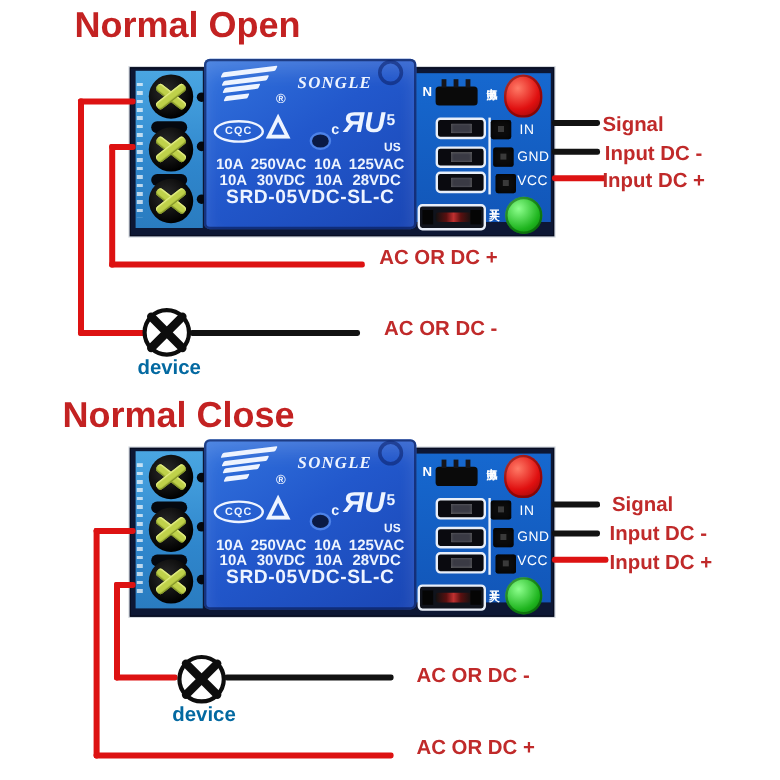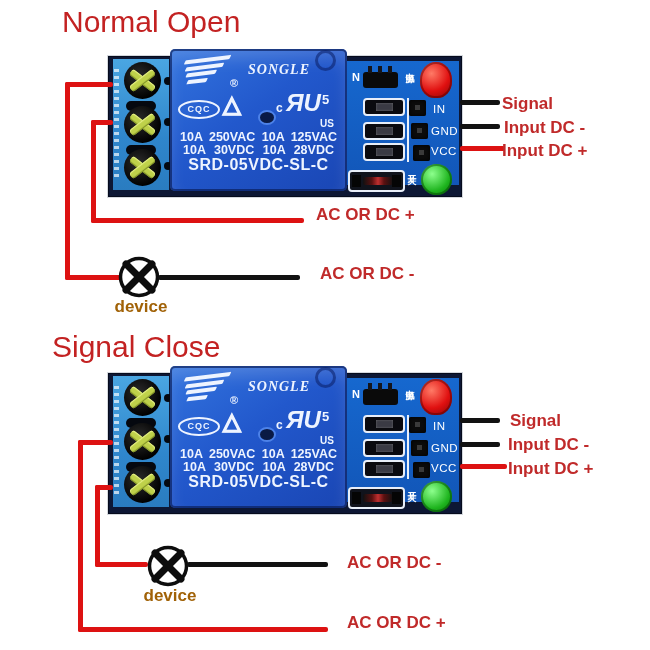--- a/index.html
+++ b/index.html
@@ -1,23 +1,23 @@
 <!DOCTYPE html>
 <html><head>
 <meta charset="utf-8">
 <style>
   html,body{margin:0;padding:0;background:#fff;}
   #canvas{position:relative;width:650px;height:650px;background:#ffffff;overflow:hidden;
           font-family:"Liberation Sans",sans-serif;}
   .abs{position:absolute;}
 
   
-  .title{font-size:30px;font-weight:normal;color:#c32222;letter-spacing:0;}
+  .title{font-size:30px;font-weight:bold;color:#c32222;letter-spacing:0;}
   .redlab{font-size:17px;font-weight:bold;color:#c02a2a;white-space:nowrap;}
-  .devlab{font-size:17px;font-weight:bold;color:#a16207;text-align:center;width:64px;}
+  .devlab{font-size:17px;font-weight:bold;color:#0369a1;text-align:center;width:64px;}
 
   
   .wire{position:absolute;border-radius:2px;}
   .wire.h{height:5px;}
   .wire.v{width:5px;}
   .wire.red{background:#dd1212;}
   .wire.blk{background:#121212;}
 
   
   .board{position:absolute;width:354px;height:141px;background:#0d1734;
@@ -196,21 +196,21 @@
     <line x1="35" y1="9" x2="9" y2="35" stroke="#0d0d0d" stroke-width="7" stroke-linecap="round"></line>
   </svg>
   <div class="wire h blk" style="left:158px;top:275px;width:142px;"></div>
   <div class="wire h red" style="left:91px;top:120px;width:22px;"></div>
   <div class="wire v red" style="left:91px;top:120px;height:103px;"></div>
   <div class="wire h red" style="left:91px;top:218px;width:213px;"></div>
   <div class="abs redlab" style="left:316px;top:205px;">AC OR DC +</div>
   <div class="abs redlab" style="left:320px;top:264px;">AC OR DC -</div>
   <div class="abs devlab" style="left:109px;top:297px;">device</div>
 
-  <div class="abs title" style="left:52px;top:330px;">Signal Close</div>
+  <div class="abs title" style="left:52px;top:330px;">Normal Close</div>
 
   <div class="board" style="left:108px;top:373px;">
     <div class="term">
       <div class="tmarks"></div>
       <div class="screw" style="top:3px;">
           <i class="b1"></i>
           <i class="b2"></i>
         </div>
       <div class="slot" style="top:42px;"></div>
       <div class="screw" style="top:47px;">

